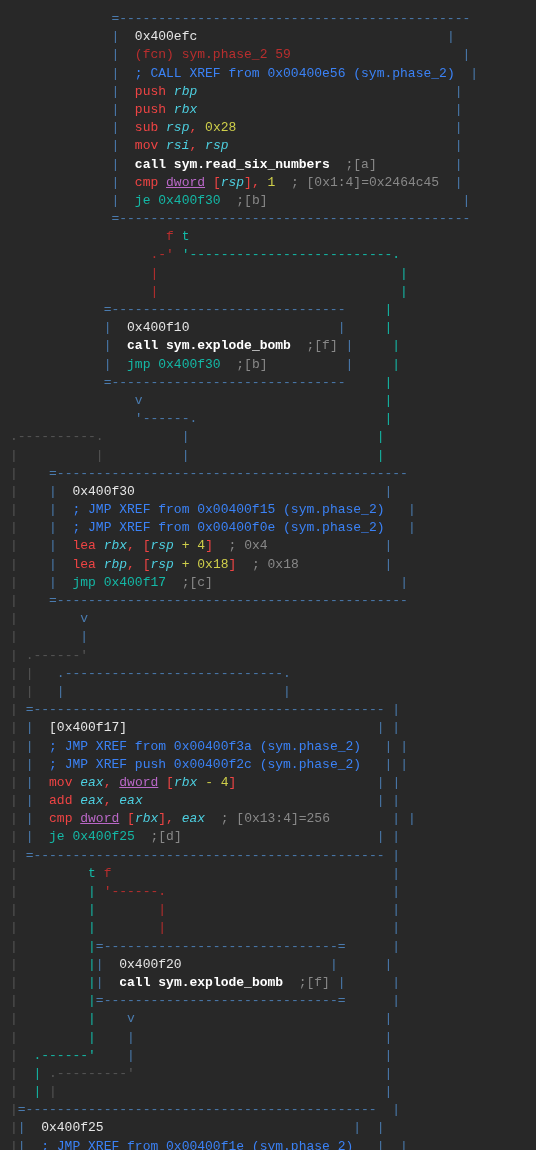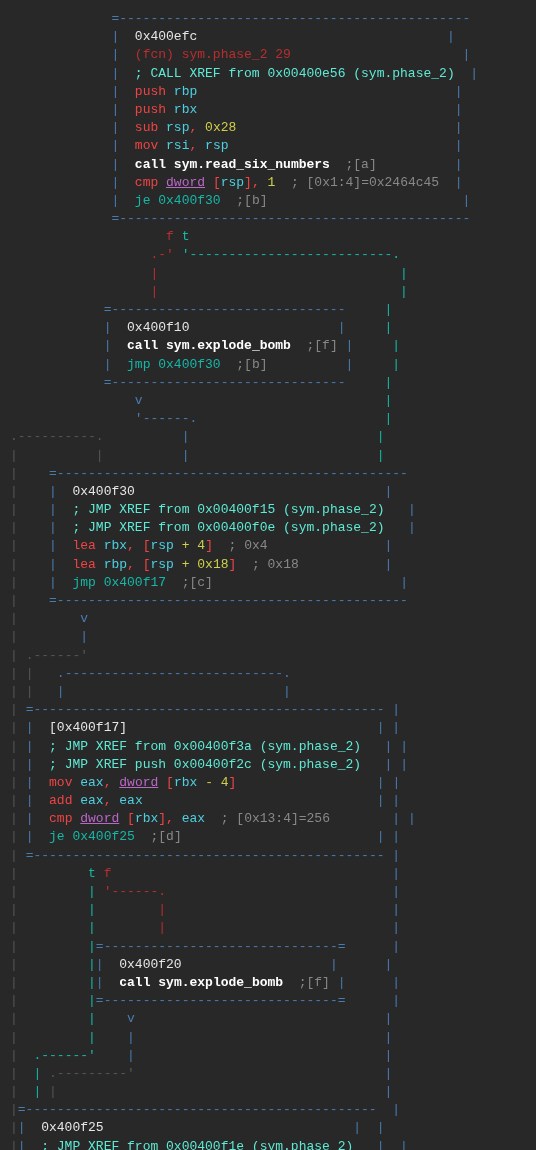--- a/index.html
+++ b/index.html
@@ -1,35 +1,35 @@
 <!DOCTYPE html>
 <html><head>
 <meta charset="utf-8">
 <style>
 body{margin:0;background:#282828;font-family:'Courier New',monospace;font-size:13px;line-height:1.4;color:#ccc;}
 .ascii{white-space:pre;padding:10px;}
 .b{color:#4a7baf;}
 .dk{color:#555;}
 .bb{color:#e6e6e6;margin-top:43px;}
 .r{color:#b82e2e;}
-.dr{color:#5eead4;}
+.dr{color:#3b82f6;}
 .g{color:#14b8a6;}
 .gb{color:#ffffff;font-weight:bold;}
-.c{color:#4dd0e1;}
+.c{color:#4dd0e1;font-style:italic;}
 .m{color:#ba68c8;text-decoration:underline;}
 .y{color:#cfcf4a;}
 .w{color:#ef4444;}
 .gr{color:#888;}
 </style>
 </head>
 <body>
 
 <div class="ascii"><span class="b">             =---------------------------------------------</span>
 <span class="b">             |  </span><span class="bb">0x400efc</span><span class="b">                                |</span>
-<span class="b">             |  </span><span class="r">(fcn) sym.phase_2 29</span><span class="b">                      |</span>
+<span class="b">             |  </span><span class="r">(fcn) sym.phase_2 59</span><span class="b">                      |</span>
 <span class="b">             |  </span><span class="dr">; CALL XREF from 0x00400e56 (sym.phase_2)</span><span class="b">  |</span>
 <span class="b">             |  </span><span class="w">push</span> <span class="c">rbp</span><span class="b">                                 |</span>
 <span class="b">             |  </span><span class="w">push</span> <span class="c">rbx</span><span class="b">                                 |</span>
 <span class="b">             |  </span><span class="w">sub</span> <span class="c">rsp</span><span class="w">,</span> <span class="y">0x28</span><span class="b">                            |</span>
 <span class="b">             |  </span><span class="w">mov</span> <span class="c">rsi</span><span class="w">,</span> <span class="c">rsp</span><span class="b">                             |</span>
 <span class="b">             |  </span><span class="gb">call</span> <span class="gb">sym.read_six_numbers</span>  <span class="gr">;[a]</span><span class="b">          |</span>
 <span class="b">             |  </span><span class="w">cmp</span> <span class="m">dword</span> <span class="w">[</span><span class="c">rsp</span><span class="w">],</span> <span class="y">1</span>  <span class="gr">; [0x1:4]=0x2464c45</span><span class="b">  |</span>
 <span class="b">             |  </span><span class="g">je</span> <span class="g">0x400f30</span>  <span class="gr">;[b]</span><span class="b">                         |</span>
 <span class="b">             =---------------------------------------------</span>
                     <span class="r">f</span> <span class="g">t</span>

